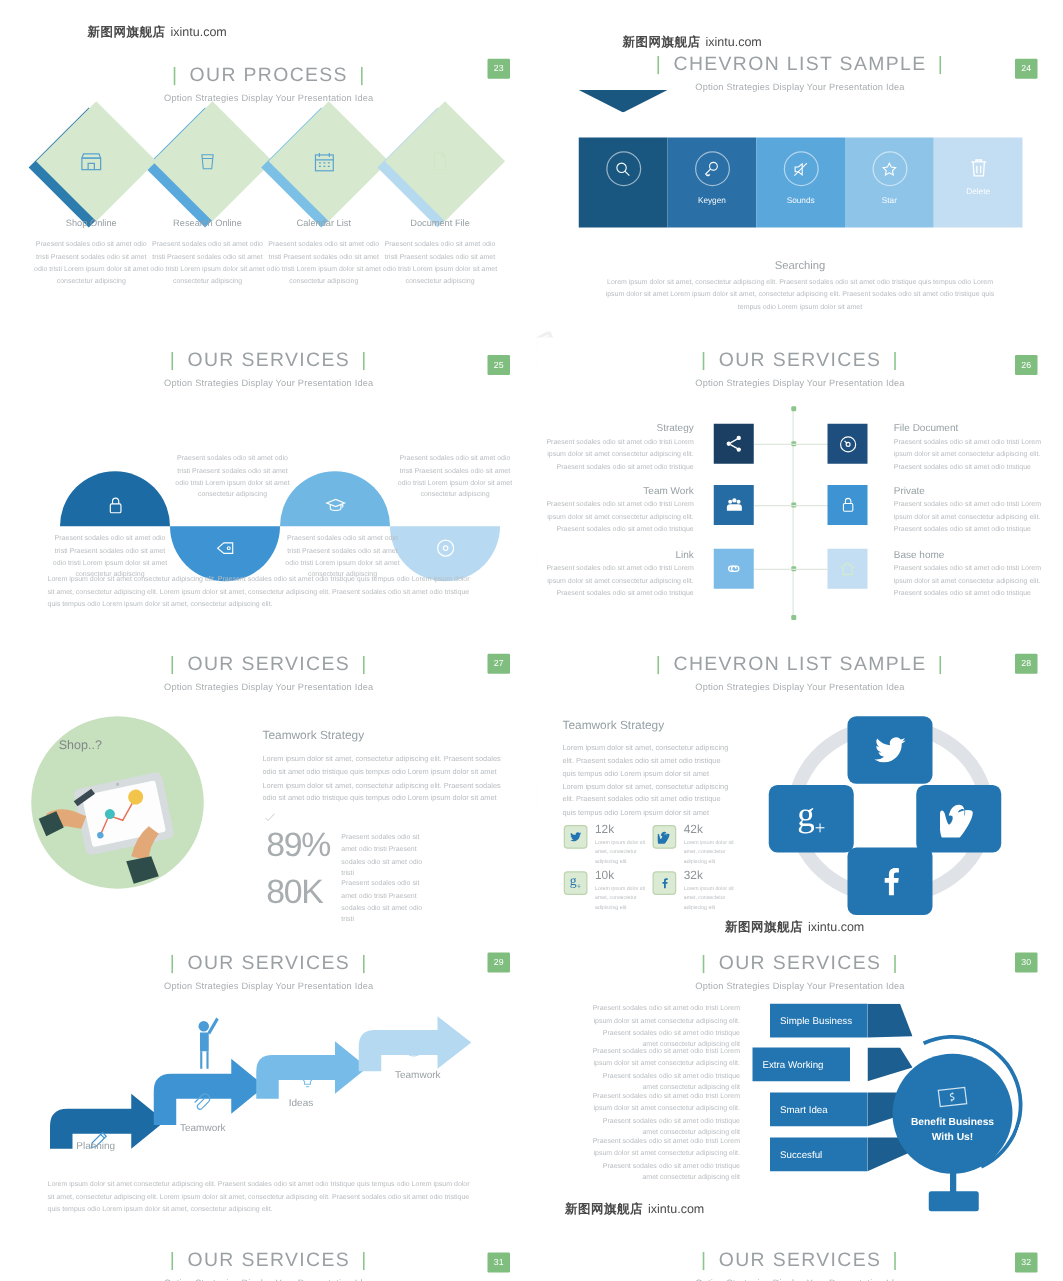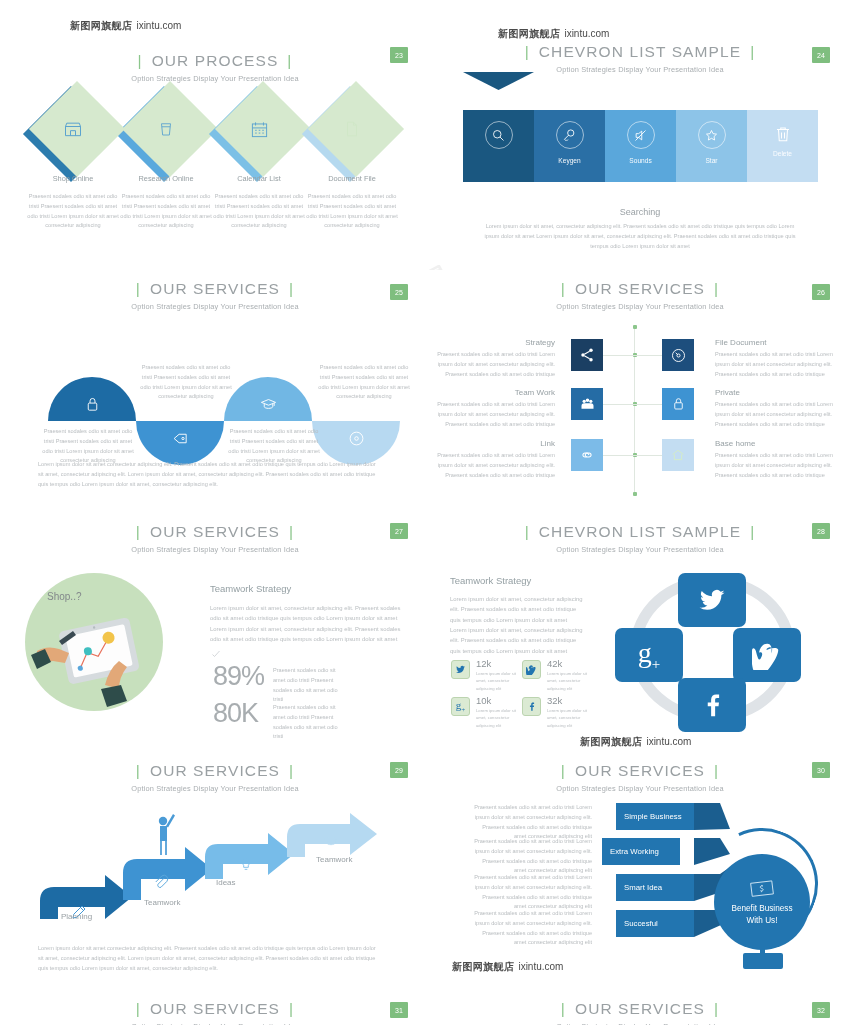--- a/index.html
+++ b/index.html
@@ -591,21 +591,21 @@
         </svg>
     </div>
     <div class="arrow-lab" style="left:144px; top:143px;">Teamwork</div>
 
     <div style="position:absolute; left:238px; top:100px;">
       <svg width="16" height="18" viewBox="0 0 24 24" fill="none" stroke="#77bce9" stroke-width="1.3">
           <path d="M12 3a6 6 0 00-3.5 10.8V17h7v-3.2A6 6 0 0012 3z"></path>
           <path d="M10 20h4"></path>
         </svg>
     </div>
-    <div class="arrow-lab" style="left:216px; top:123px;">Ideas</div>
+    <div class="arrow-lab" style="left:231px; top:123px;">Ideas</div>
 
     <div style="position:absolute; left:322px; top:78px;">
       <svg width="18" height="16" viewBox="0 0 24 24" fill="none" stroke="#b5d9f1" stroke-width="1.4">
           <path d="M2 9l10-4 10 4-10 4z"></path>
           <path d="M6 11v4c0 1.5 3 2.5 6 2.5s6-1 6-2.5v-4"></path>
           <path d="M20 10v4"></path>
         </svg>
     </div>
     <div class="arrow-lab" style="left:316px; top:100px;">Teamwork</div>
 
@@ -646,21 +646,21 @@
       </svg>
 
     <div class="bar30" style="left:186px; top:155px;">
         <span>Succesful</span>
       </div>
     <svg style="position:absolute; left:264px; top:148px;" width="36" height="44">
         <path d="M0 7 L26 7 L36 -8 L36 18 L0 34 Z" fill="#1b5e8f"></path>
       </svg>
 
     <div class="globe-ring" style="left:276px; top:73px;"></div>
-    <div class="globe" style="left:284px; top:99px;">
+    <div class="globe" style="left:284px; top:88px;font-weight:bold;">
       <div>
         <svg width="26" height="22" viewBox="0 0 32 24" fill="none" stroke="#cfe4f3" stroke-width="1.2">
           <path d="M2 5 L28 2 L30 18 L4 21 Z"></path>
           <path d="M17 8.5c-1.5-1-3.5 0-3 1.6.4 1.4 3 1 3.4 2.4.4 1.6-1.8 2.5-3.2 1.4"></path>
           <path d="M16 7v1.3M15.2 14.6v1.3"></path>
         </svg>
       </div>
       <div class="globe-txt">
         <div>Benefit Business</div>
         <div>With Us!</div>

